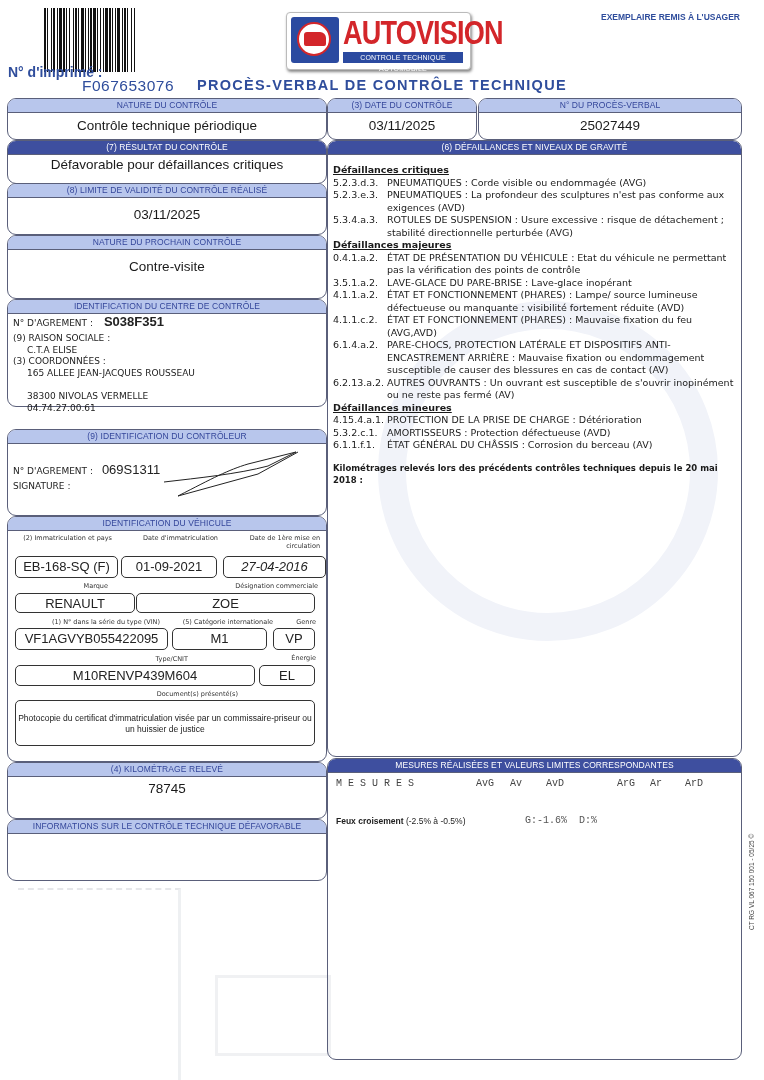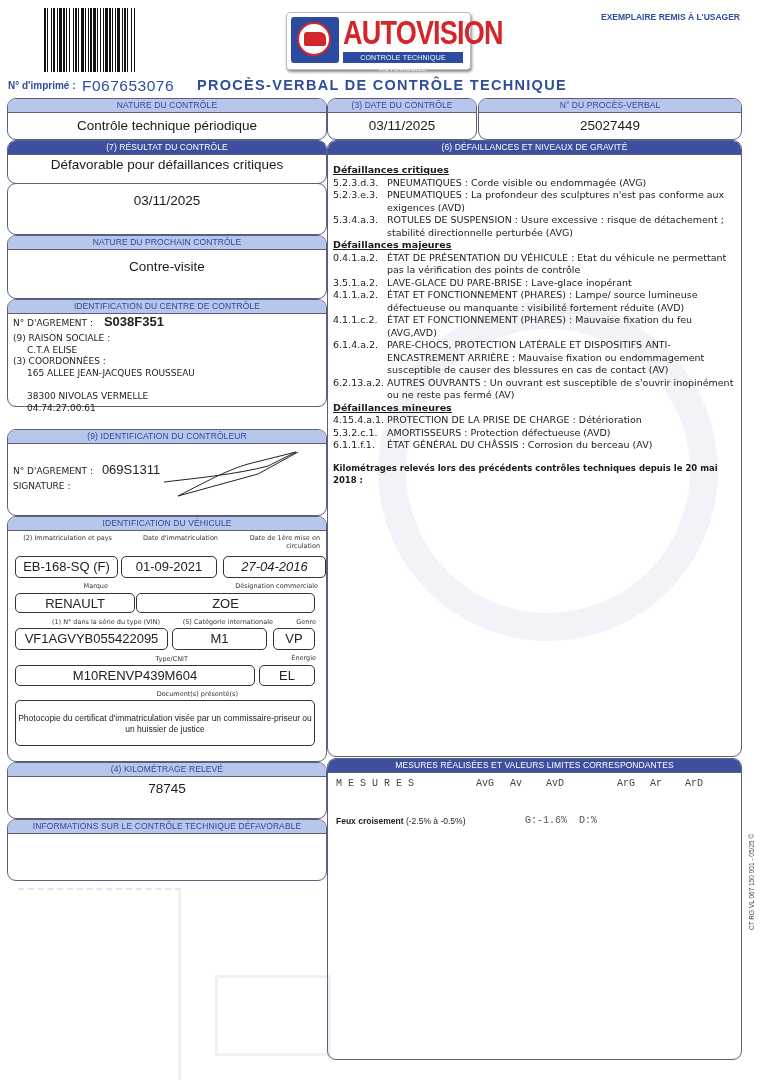--- a/index.html
+++ b/index.html
@@ -9,21 +9,21 @@
   .barcode { left:44px; top:8px; width:157px; height:64px; display:flex; align-items:stretch; }
   .barcode span { display:block; height:100%; background:#111; }
   
   .logo { left:286px; top:12px; width:183px; height:56px; border-radius:4px; background:#fff; box-shadow:1px 2px 3px #888; border:1px solid #bbb; }
   .logo-badge { position:absolute; left:4px; top:4px; width:48px; height:46px; background:#2b4aa0; border-radius:3px; }
   .logo-badge .circ { position:absolute; left:6px; top:5px; width:34px; height:34px; border-radius:50%; background:#fff; border:2px solid #d3262a; box-sizing:border-box; }
   .logo-badge .car { position:absolute; left:13px; top:15px; width:22px; height:14px; background:#d3262a; border-radius:3px 6px 2px 2px; }
   .logo-text { position:absolute; left:56px; top:2px; font-family:"Liberation Sans", sans-serif; font-weight:bold; font-size:33px; color:#d3262a; letter-spacing:-1px; transform:scaleX(0.82); transform-origin:left top; line-height:36px; }
   .logo-sub { position:absolute; left:56px; top:39px; width:120px; height:11px; background:#2b4aa0; color:#fff; font-size:7px; line-height:11px; text-align:center; letter-spacing:0.2px; }
   .copy-label { right:24px; top:12px; font-size:8.5px; font-weight:bold; color:#2f4d9c; }
-  .imprime { left:8px; top:80px; font-size:10px; color:#2f4d9c; font-weight:bold; }
+  .imprime { left:8px; top:64px; font-size:14px; color:#2f4d9c; font-weight:bold; }
   .imprime-val { left:82px; top:77px; font-size:15.5px; color:#2f4d9c; letter-spacing:0.5px; }
   .doc-title { left:197px; top:77px; font-size:14.5px; font-weight:bold; color:#2f4d9c; letter-spacing:1.3px; }
   
   .panel { position:absolute; border:1px solid #5a5f7a; border-radius:9px; background:transparent; box-sizing:border-box; }
   .ph { height:13px; line-height:13px; text-align:center; font-size:8.5px; color:#34469a; background:#b8c6ec; border-radius:8px 8px 0 0; border-bottom:1px solid #5a5f7a; letter-spacing:0.1px; white-space:nowrap; overflow:hidden; }
   .ph.dark { background:#3e4f9f; color:#ffffff; }
   .pv { text-align:center; font-size:13px; color:#1a1a1a; }
   .veh-box { position:absolute; border:1px solid #333; border-radius:5px; text-align:center; font-size:13px; box-sizing:border-box; line-height:19px; color:#222; }
   .veh-lbl { position:absolute; font-family:"DejaVu Sans", sans-serif; font-size:6.5px; color:#333; text-align:right; }
   .def-body { font-family:"DejaVu Sans", sans-serif; font-size:9.5px; line-height:12.5px; color:#1a1a1a; }
@@ -129,20 +129,21 @@
   <div class="ph">N° DU PROCÈS-VERBAL</div>
   <div class="pv" style="margin-top:5px;font-size:13.5px;">25027449</div>
 </div>
 
 <div class="panel" style="left:7px;top:140px;width:320px;height:44px;">
   <div class="ph dark">(7) RÉSULTAT DU CONTRÔLE</div>
   <div class="pv" style="margin-top:2px;font-size:13.5px;">Défavorable pour défaillances critiques</div>
 </div>
 
 <div class="panel" style="left:7px;top:183px;width:320px;height:52px;">
+  <div class="ph">(8) LIMITE DE VALIDITÉ DU CONTRÔLE RÉALISÉ</div>
   <div class="pv" style="margin-top:9px;font-size:13.5px;">03/11/2025</div>
 </div>
 
 <div class="panel" style="left:7px;top:235px;width:320px;height:64px;">
   <div class="ph">NATURE DU PROCHAIN CONTRÔLE</div>
   <div class="pv" style="margin-top:9px;font-size:13.5px;">Contre-visite</div>
 </div>
 
 <div class="panel" style="left:7px;top:299px;width:320px;height:108px;">
   <div class="ph">IDENTIFICATION DU CENTRE DE CONTRÔLE</div>

